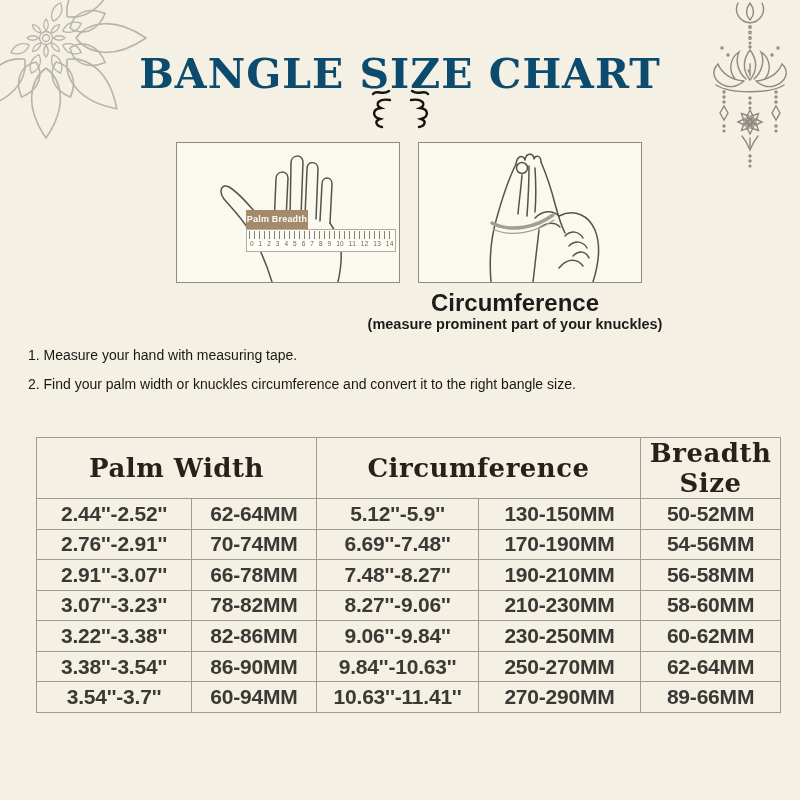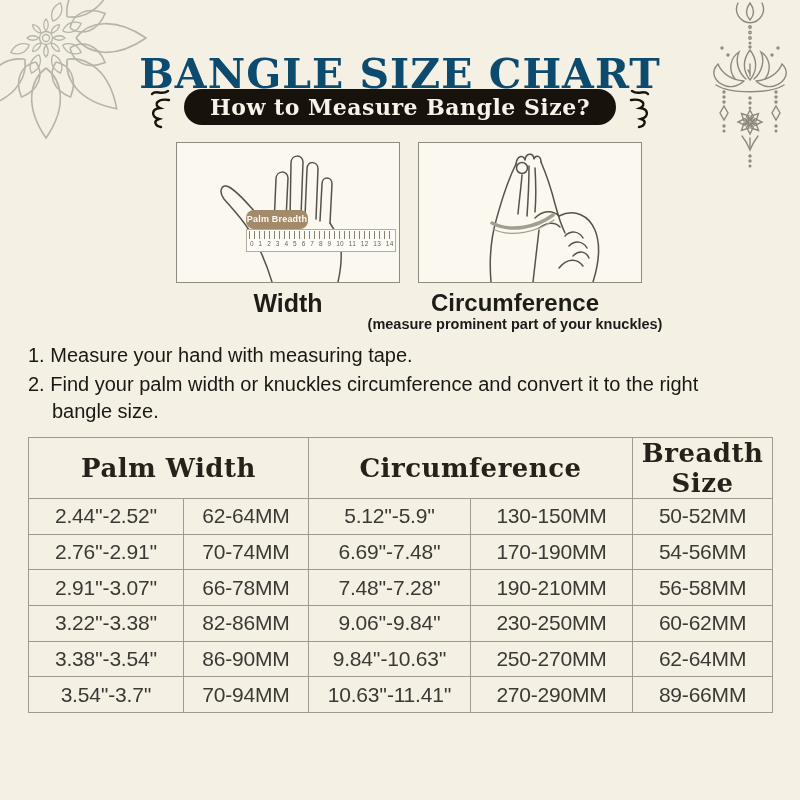--- a/index.html
+++ b/index.html
@@ -34,21 +34,20 @@
   }
   .fig-box.left{left:176px;}
   .fig-box.right{left:418px;}
   .fig-box svg{position:absolute;left:0;top:0;}
 
   .ruler-label{
     position:absolute;left:69px;top:67px;width:62px;height:19px;
     background:#a38a6b;color:#fdfbf5;
     font-size:9px;font-weight:700;line-height:19px;text-align:center;
     letter-spacing:0.2px;
-    border-radius:8px;
   }
   .ruler{
     position:absolute;left:69px;top:86px;width:150px;height:23px;
     background:#fdfcf6;border:1px solid #b5ad9c;box-sizing:border-box;
   }
   .ruler-ticks{
     height:8px;margin:1px 2px 0 2px;
     background:repeating-linear-gradient(90deg,#877f6e 0,#877f6e 1px,transparent 1px,transparent 5px);
   }
   .ruler-numbers{
@@ -58,38 +57,38 @@
 
   .fig-caption{
     position:absolute;text-align:center;color:#1d1c1a;font-weight:700;
   }
   .cap-width{left:176px;top:289px;width:224px;font-size:25px;}
   .cap-circ{left:390px;top:289px;width:250px;font-size:24px;}
   .cap-note{left:330px;top:316px;width:370px;font-size:14.5px;font-weight:700;}
 
   .instructions{
     position:absolute;left:28px;top:342px;width:730px;
-    color:#191815;font-size:20px;line-height:27px;font-weight:500;
+    color:#191815;font-size:14px;line-height:27px;font-weight:500;
   }
   .instructions p{margin:0 0 2px 0;text-indent:-24px;padding-left:24px;}
 
   table.size-table{
-    position:absolute;left:28px;top:437px;width:744px;height:276px;
+    position:absolute;left:36px;top:437px;width:744px;height:276px;
     border-collapse:collapse;table-layout:fixed;padding-left:14px;
   }
   .size-table th,.size-table td{
     border:1px solid #9e9a8f;text-align:center;vertical-align:middle;padding:0;
   }
   .size-table th{
     height:46px;
     font-family:"DejaVu Serif","Liberation Serif",serif;
     font-weight:600;font-size:26px;color:#26211a;letter-spacing:0.5px;
   }
   .size-table td{
-    font-size:21px;font-weight:400;color:#3b3936;letter-spacing:-0.2px;
+    font-size:21px;font-weight:700;color:#3b3936;letter-spacing:-0.2px;
   }
 </style>
 </head>
 <body>
 
 <div class="canvas">
 
   <svg class="orn" style="left:0;top:0;" width="160" height="160" viewBox="0 0 160 160">
     <g transform="translate(46,38)" stroke="#b7b4aa" stroke-width="1.3" fill="none">
       <circle r="3.5"></circle>
@@ -183,21 +182,20 @@
 
   <h1 class="page-title">BANGLE SIZE CHART</h1>
 
   <div class="badge-row">
     <svg width="30" height="44" viewBox="0 0 30 44">
       <g stroke="#17130c" stroke-width="2.4" fill="none" stroke-linecap="round">
         <path d="M7,9 C11,4 16,11 23,6"></path>
         <path d="M24,15 C12,13 8,20 15,23 C6,24 6,32 14,34 C8,36 10,41 16,42"></path>
       </g>
     </svg>
-    <div class="badge">How to Measure Bangle Size?</div>
     <svg width="30" height="44" viewBox="0 0 30 44">
       <g stroke="#17130c" stroke-width="2.4" fill="none" stroke-linecap="round" transform="scale(-1,1) translate(-30,0)">
         <path d="M7,9 C11,4 16,11 23,6"></path>
         <path d="M24,15 C12,13 8,20 15,23 C6,24 6,32 14,34 C8,36 10,41 16,42"></path>
       </g>
     </svg>
   </div>
 
   <div class="fig-box left">
     <svg width="222" height="139" viewBox="0 0 222 139">
@@ -236,21 +234,20 @@
         <path d="M154,113 C160,107 167,108 170,115"></path>
         <path d="M140,125 C148,115 158,115 164,123"></path>
       </g>
       <g stroke="#a39e92" fill="none" stroke-linecap="round">
         <path d="M73,80 C92,90 118,84 134,72" stroke-width="3.5"></path>
         <path d="M74,86 C92,95 118,89 135,77" stroke-width="1.2"></path>
       </g>
     </svg>
   </div>
 
-  <div class="fig-caption cap-width">Width</div>
   <div class="fig-caption cap-circ">Circumference</div>
   <div class="fig-caption cap-note">(measure prominent part of your knuckles)</div>
 
   <div class="instructions">
     <p>1. Measure your hand with measuring tape.</p>
     <p>2. Find your palm width or knuckles circumference and convert it to the right bangle size.</p>
   </div>
 
   <table class="size-table">
     <colgroup>
@@ -278,41 +275,48 @@
       <tr>
         <td>2.76''-2.91''</td>
         <td>70-74MM</td>
         <td>6.69''-7.48''</td>
         <td>170-190MM</td>
         <td>54-56MM</td>
       </tr>
       <tr>
         <td>2.91''-3.07''</td>
         <td>66-78MM</td>
-        <td>7.48''-7.28''</td>
+        <td>7.48''-8.27''</td>
         <td>190-210MM</td>
         <td>56-58MM</td>
+      </tr>
+      <tr>
+        <td>3.07''-3.23''</td>
+        <td>78-82MM</td>
+        <td>8.27''-9.06''</td>
+        <td>210-230MM</td>
+        <td>58-60MM</td>
       </tr>
       <tr>
         <td>3.22''-3.38''</td>
         <td>82-86MM</td>
         <td>9.06''-9.84''</td>
         <td>230-250MM</td>
         <td>60-62MM</td>
       </tr>
       <tr>
         <td>3.38''-3.54''</td>
         <td>86-90MM</td>
         <td>9.84''-10.63''</td>
         <td>250-270MM</td>
         <td>62-64MM</td>
       </tr>
       <tr>
         <td>3.54''-3.7''</td>
-        <td>70-94MM</td>
+        <td>60-94MM</td>
         <td>10.63''-11.41''</td>
         <td>270-290MM</td>
         <td>89-66MM</td>
       </tr>
     </tbody>
   </table>
 
 </div>
 
 </body></html>

